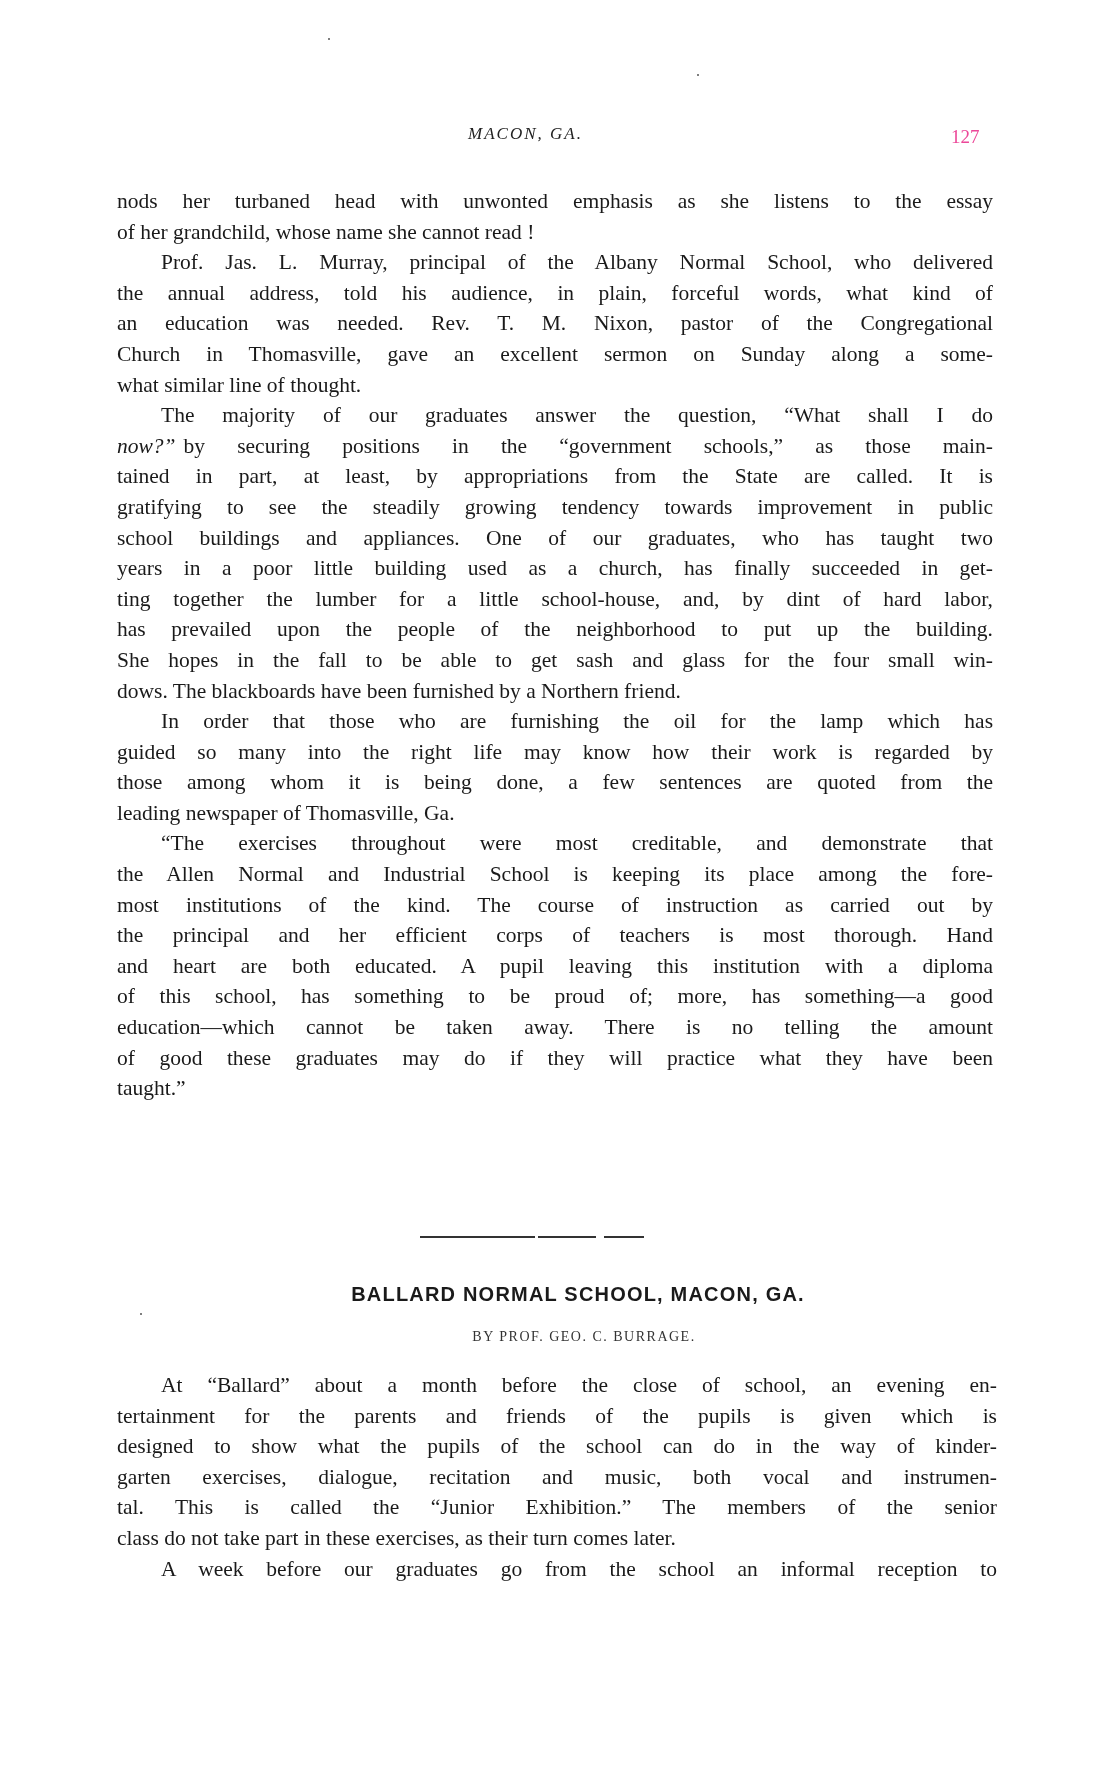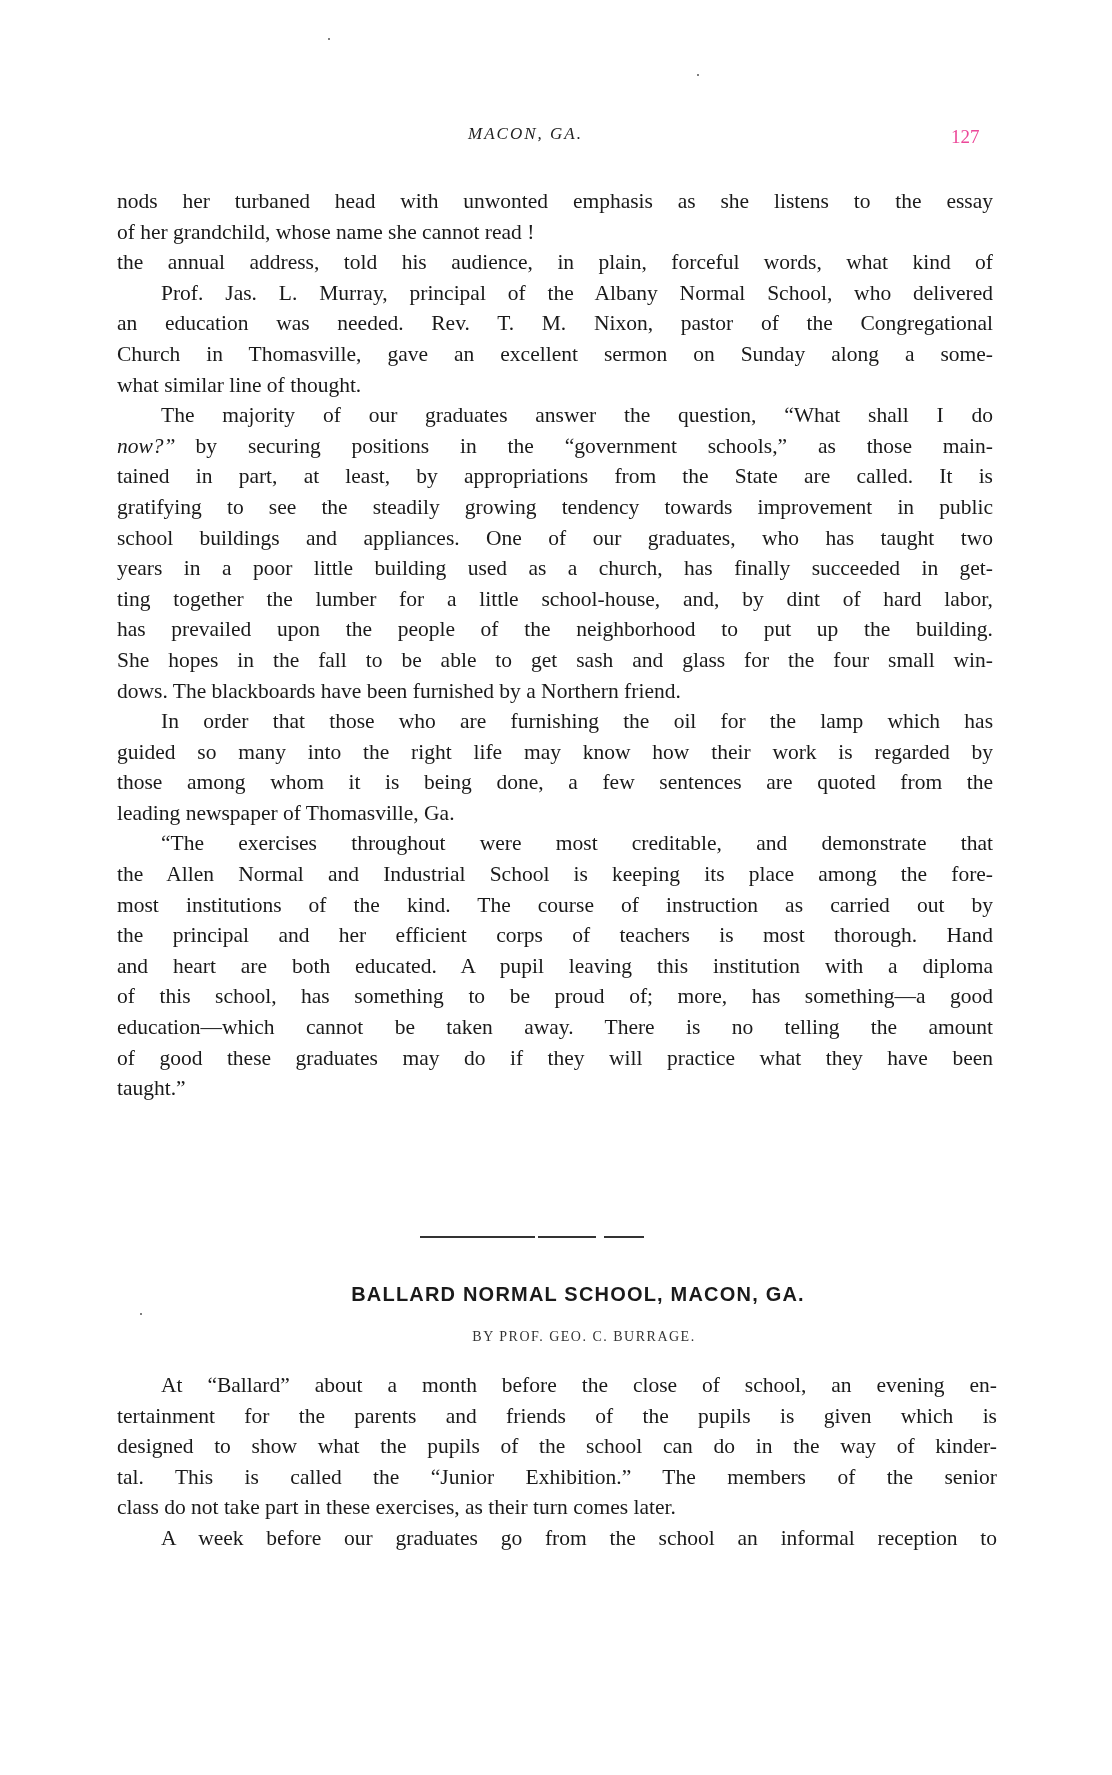--- a/index.html
+++ b/index.html
@@ -119,28 +119,28 @@
 
   <div class="speck" style="left:328px; top:38px;"></div>
   <div class="speck" style="left:697px; top:74px;"></div>
 
   <div class="running-head">MACON, GA.</div>
   <div class="page-number">127</div>
 
   <div class="body-text">
     <span class="line">nods her turbaned head with unwonted emphasis as she listens to the essay</span>
     <span class="line last">of her grandchild, whose name she cannot read !</span>
+    <span class="line indent">Prof. Jas. L. Murray, principal of the Albany Normal School, who delivered</span>
     <span class="line">the annual address, told his audience, in plain, forceful words, what kind of</span>
-    <span class="line indent">Prof. Jas. L. Murray, principal of the Albany Normal School, who delivered</span>
     <span class="line">an education was needed.   Rev. T. M. Nixon, pastor of the Congregational</span>
     <span class="line">Church in Thomasville, gave an excellent sermon on Sunday along a some-</span>
     <span class="line last">what similar line of thought.</span>
     <span class="line indent">The majority of our graduates answer the question, “What shall I do</span>
     <span class="line" style="display:flex; justify-content:space-between;">
-      <span class="italic" style="margin-right:20px;">now?”</span>
+      <span class="italic" style="margin-right:8px;">now?”</span>
       <span style="flex:1; text-align:justify; text-align-last:justify;">by securing positions in the “government schools,” as those main-</span>
     </span>
     <span class="line">tained in part, at least, by appropriations from the State are called.   It is</span>
     <span class="line">gratifying to see the steadily growing tendency towards improvement in public</span>
     <span class="line">school buildings and appliances.   One of our graduates, who has taught two</span>
     <span class="line">years in a poor little building used as a church, has finally succeeded in get-</span>
     <span class="line">ting together the lumber for a little school-house, and, by dint of hard labor,</span>
     <span class="line">has prevailed upon the people of the neighborhood to put up the building.</span>
     <span class="line">She hopes in the fall to be able to get sash and glass for the four small win-</span>
     <span class="line last">dows.   The blackboards have been furnished by a Northern friend.</span>
@@ -167,18 +167,19 @@
 
   <div class="speck" style="left:140px; top:1313px;"></div>
 
   <div class="article-title">BALLARD NORMAL SCHOOL, MACON, GA.</div>
   <div class="byline">BY PROF. GEO. C. BURRAGE.</div>
 
   <div class="article-body">
     <span class="line indent">At “Ballard” about a month before the close of school, an evening en-</span>
     <span class="line">tertainment for the parents and friends of the pupils is given which is</span>
     <span class="line">designed to show what the pupils of the school can do in the way of kinder-</span>
+    <span class="line">garten exercises, dialogue, recitation and music, both vocal and instrumen-</span>
     <span class="line">tal.   This is called the “Junior Exhibition.”   The members of the senior</span>
     <span class="line last">class do not take part in these exercises, as their turn comes later.</span>
     <span class="line indent">A week before our graduates go from the school an informal reception to</span>
   </div>
 
 </div>
 
 </body></html>

